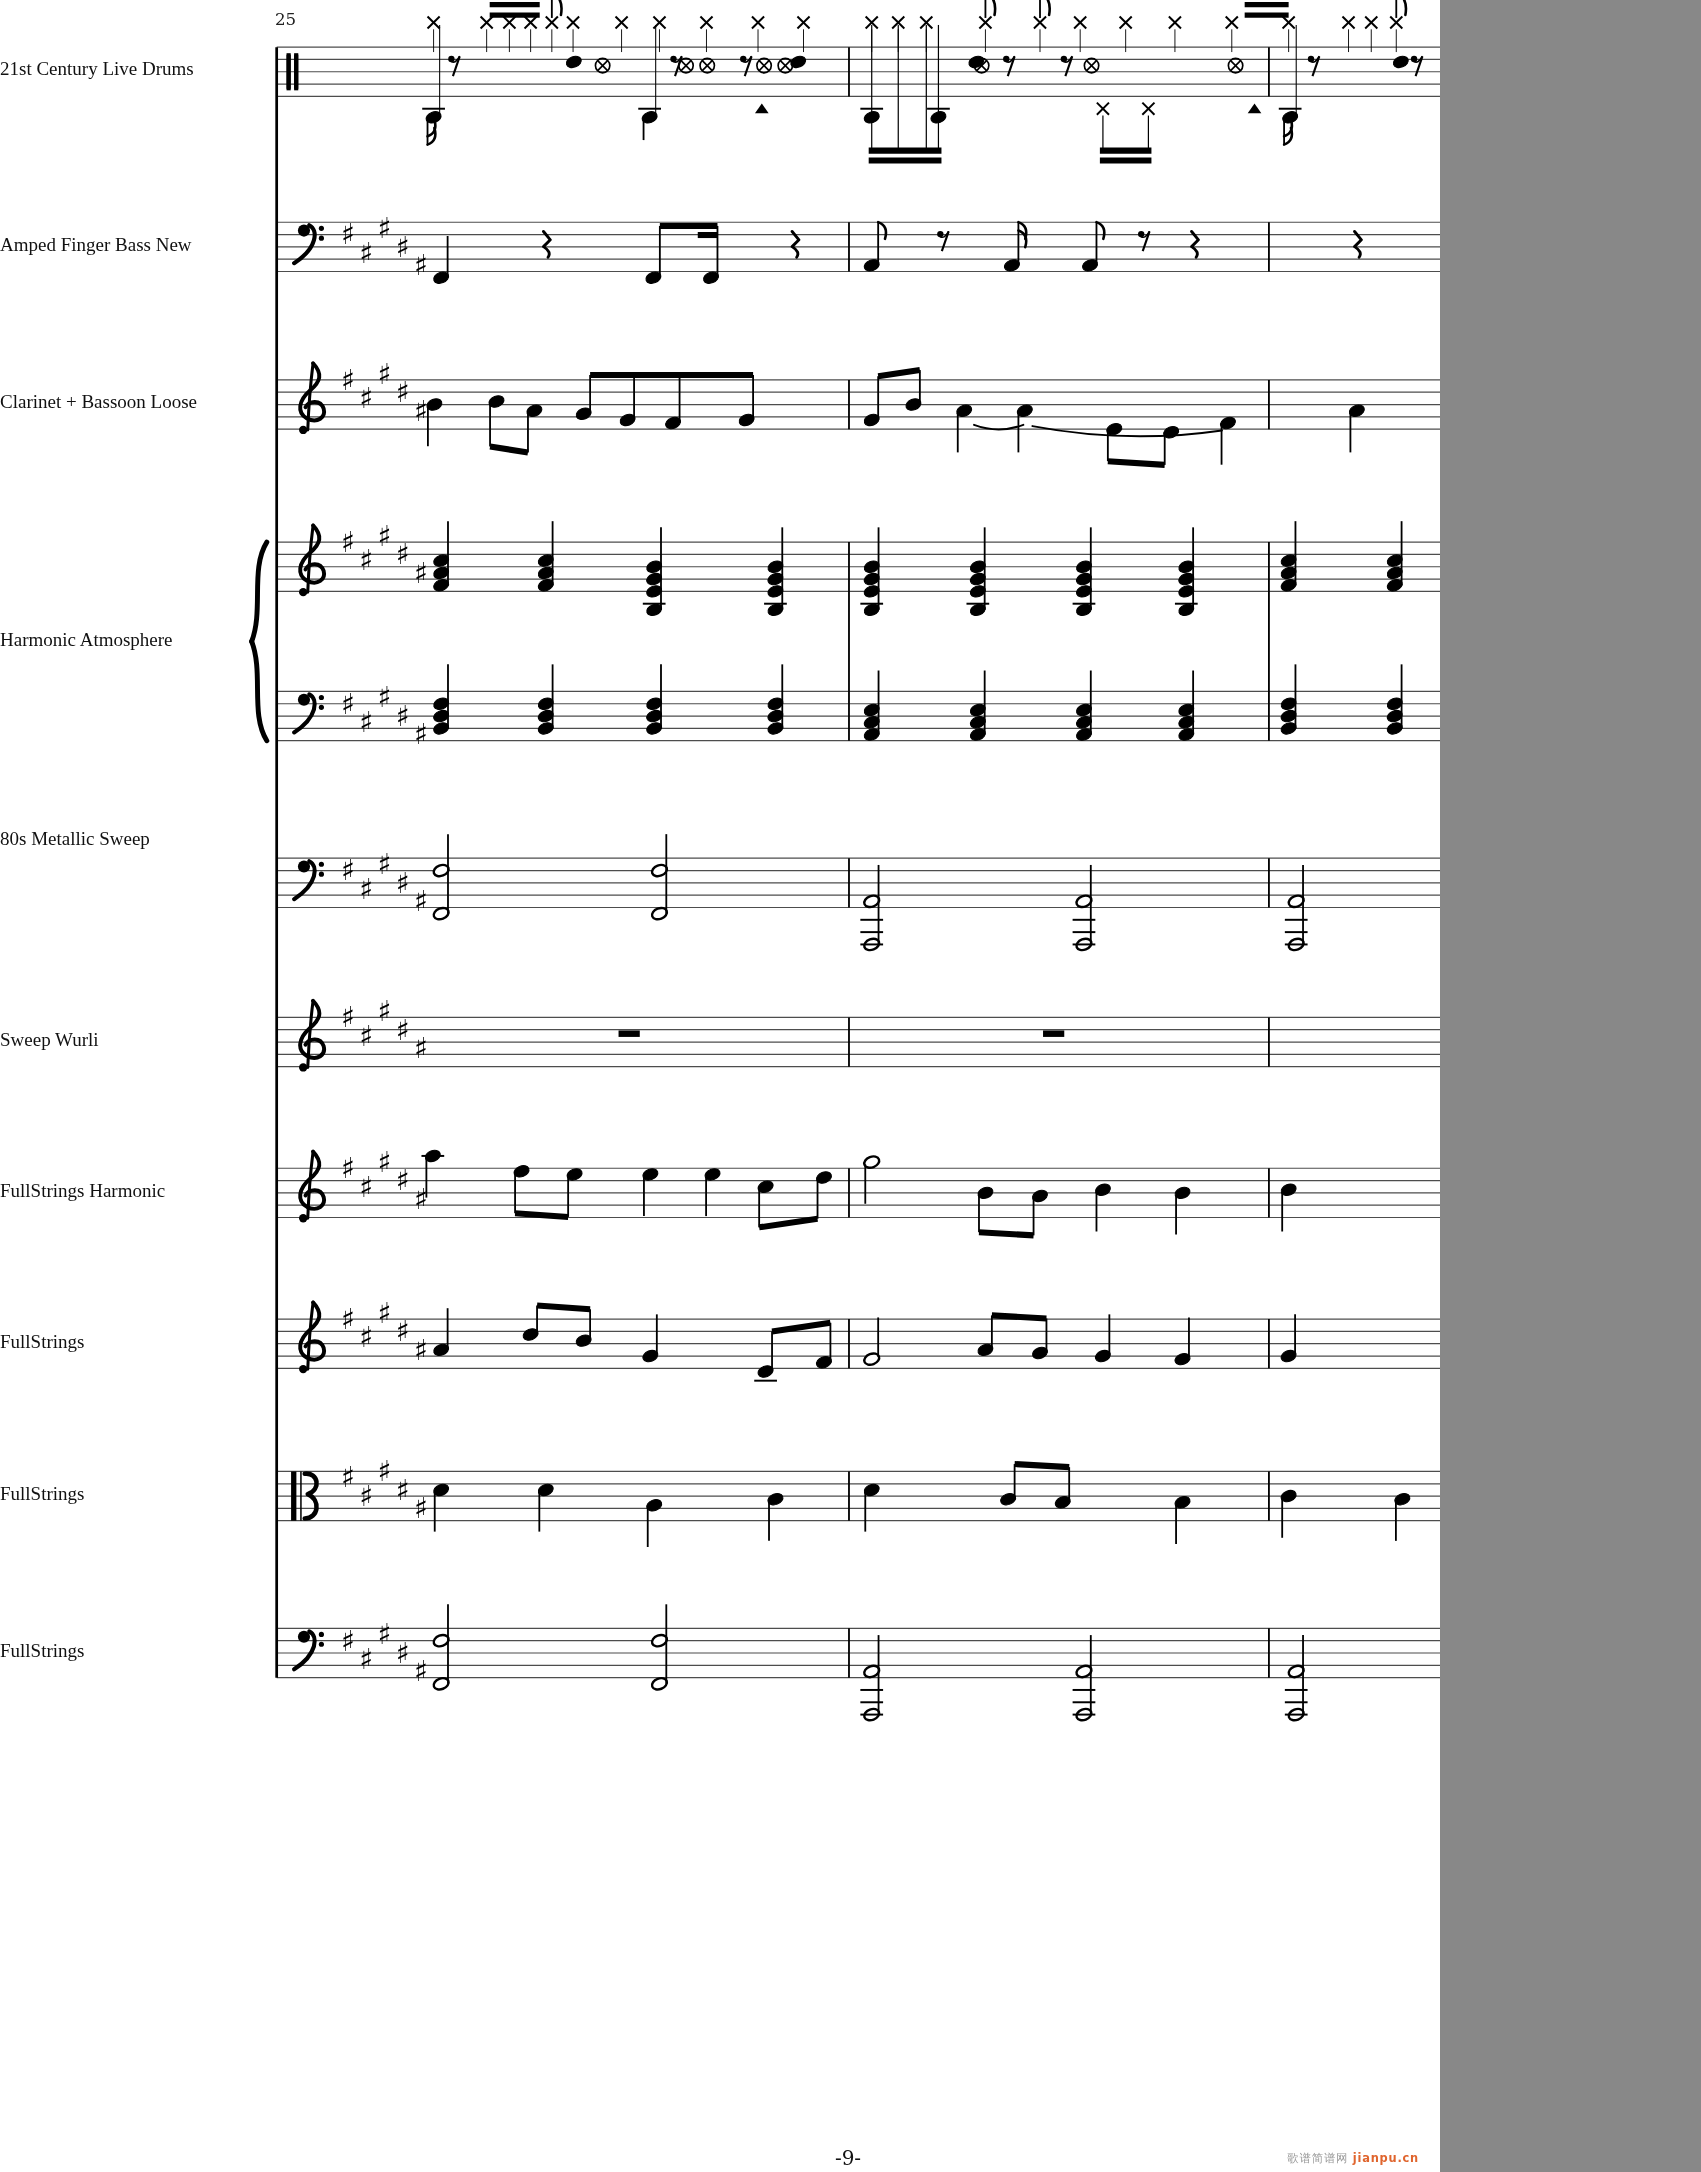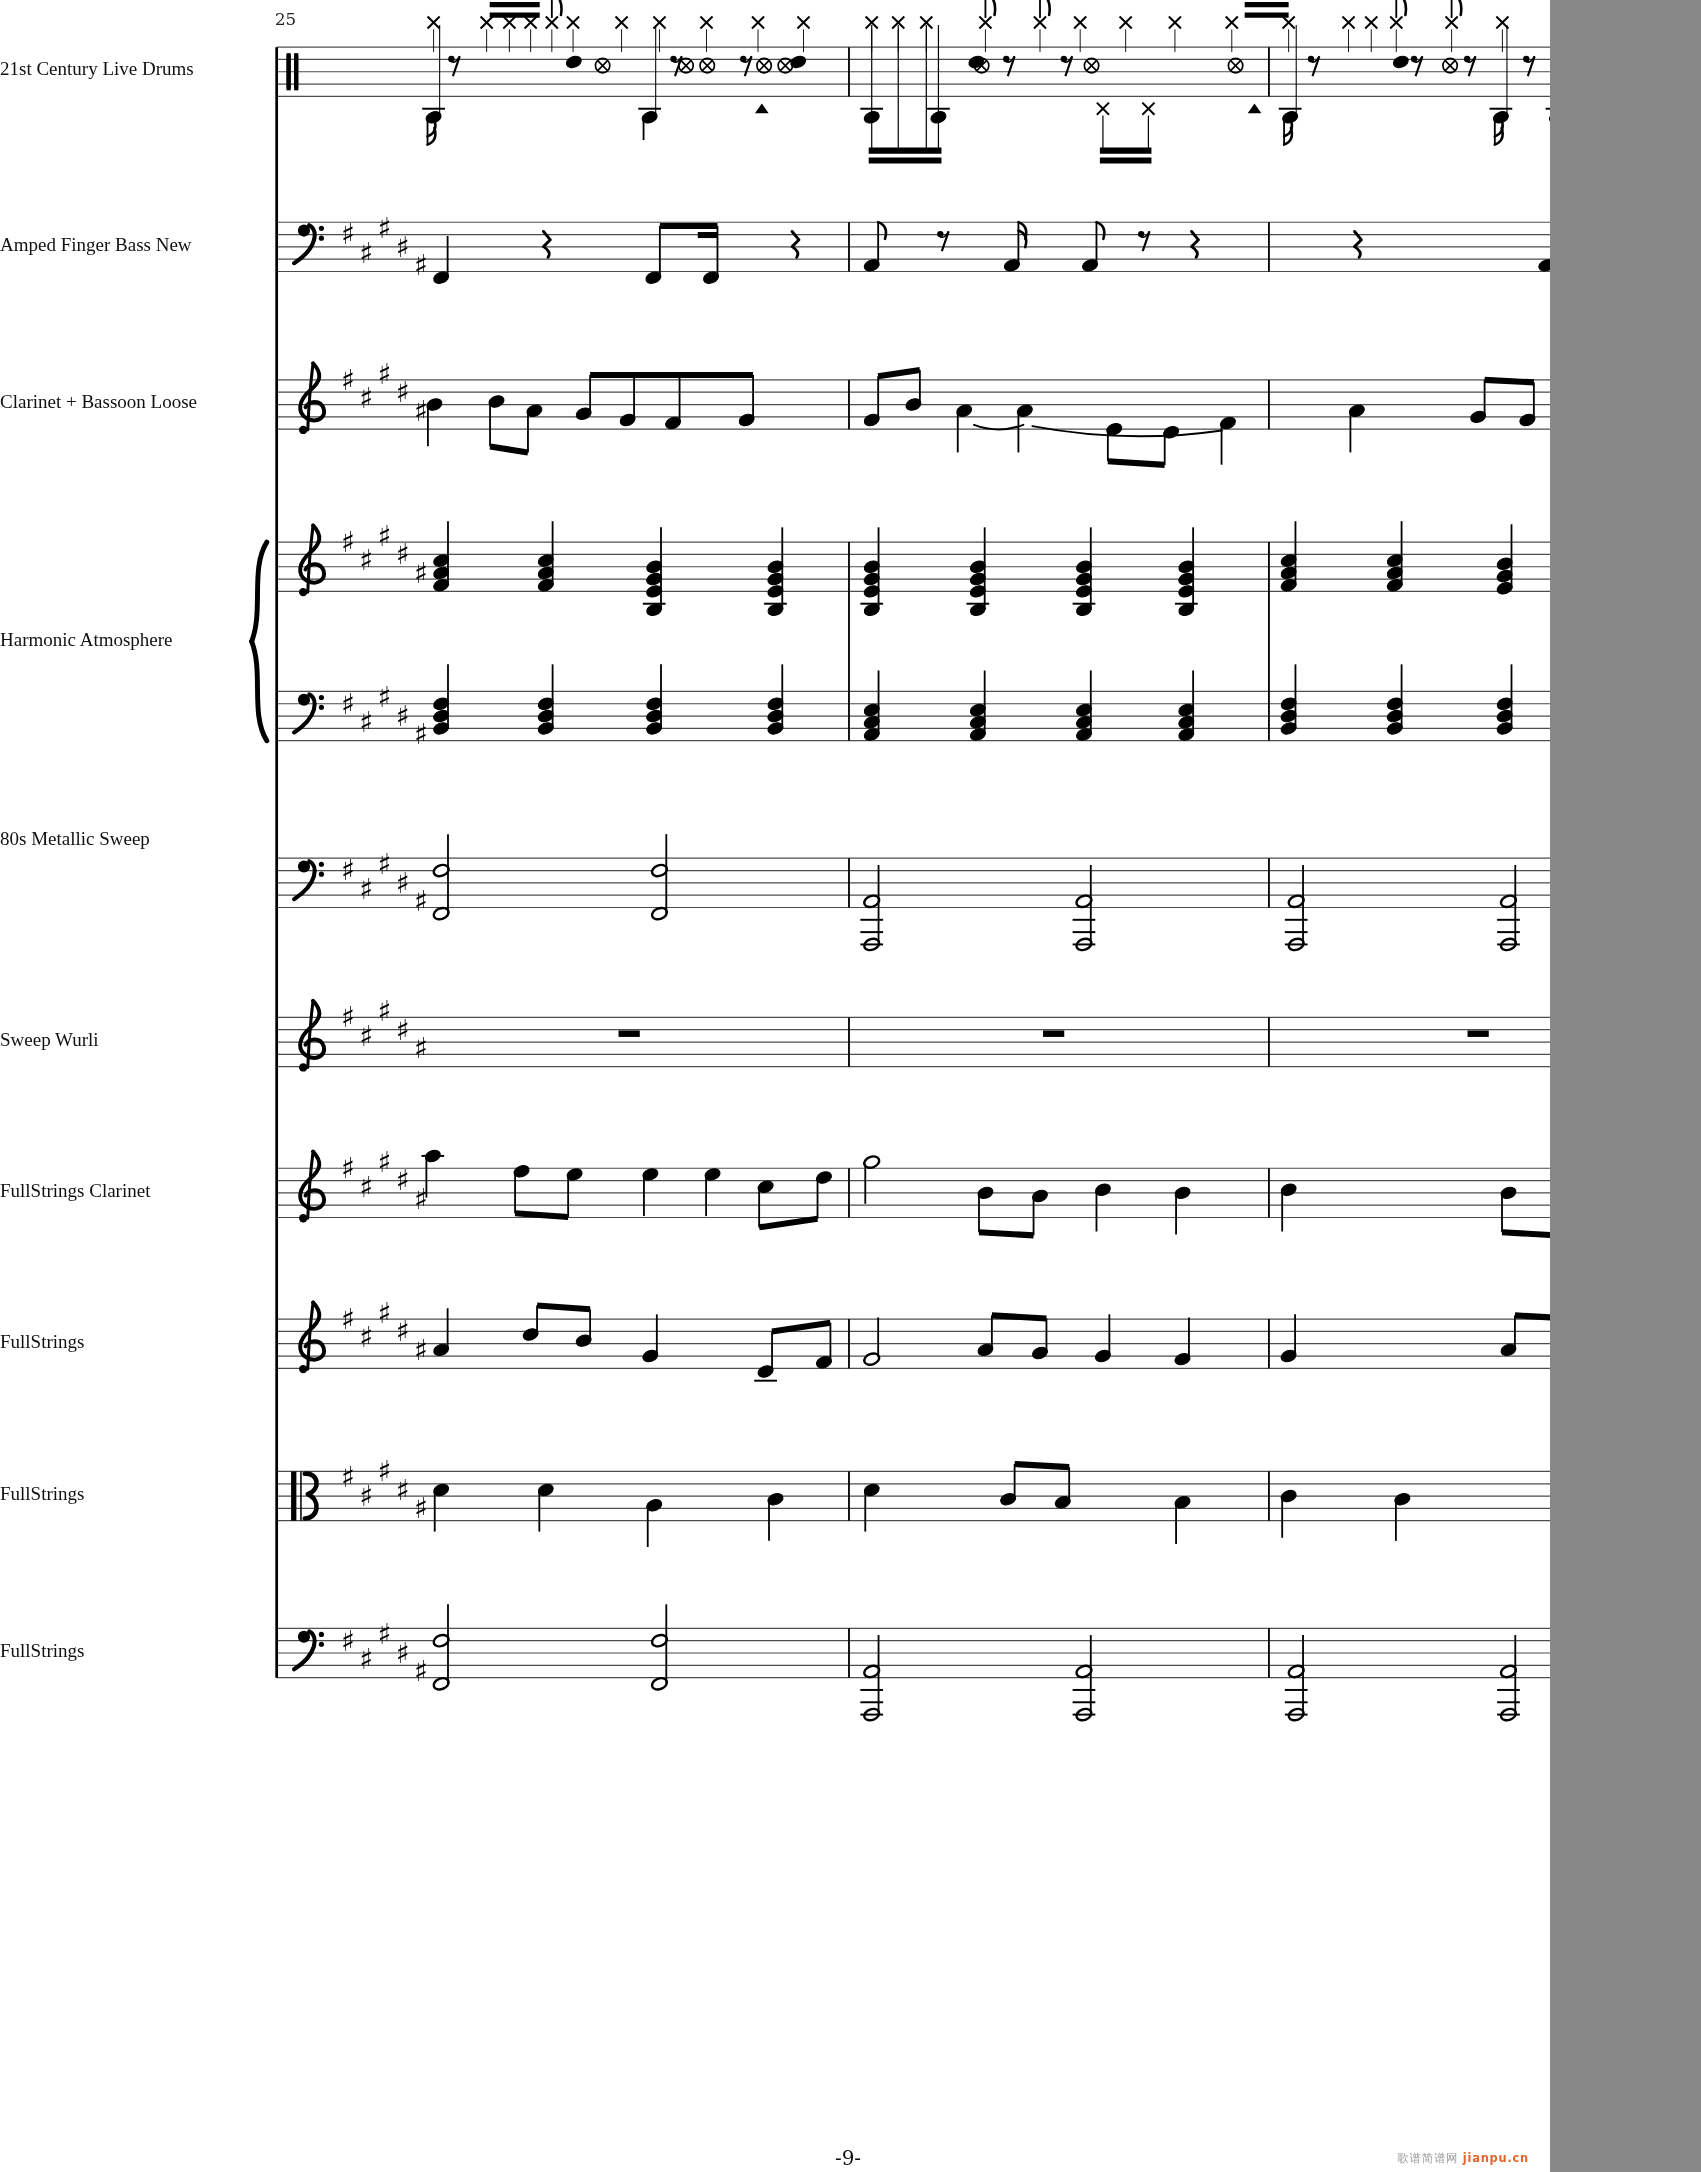--- a/index.html
+++ b/index.html
@@ -1,18 +1,18 @@
 <!DOCTYPE html>
 <html style="font-size:12px"><head>
 <meta charset="utf-8">
 <style>
   html,body{margin:0;padding:0;background:#888;}
   .page{
     position:relative;
-    width:1550px;height:2172px;
+    width:1440px;height:2172px;
     background:#ffffff;
     font-family:"Liberation Serif", serif;
     overflow:hidden;
   }
   .score-svg{position:absolute;left:0;top:0;}
   .instrument-label{
     position:absolute;
     left:0;width:258px;
     text-align:left;
     font-size:19px;
@@ -838,21 +838,21 @@
       <path d="M352,715 C330,750 348,805 332,846" stroke="#000000" stroke-width="6.5" fill="none" stroke-linecap="round" stroke-linejoin="round"></path>
       <path d="M332,846 C348,887 330,942 352,977" stroke="#000000" stroke-width="6.5" fill="none" stroke-linecap="round" stroke-linejoin="round"></path>
     </svg>
   <div id="labels">
       <div class="instrument-label" style="top: 58px;">21st Century Live Drums</div>
       <div class="instrument-label" style="top: 234px;">Amped Finger Bass New</div>
       <div class="instrument-label" style="top: 391px;">Clarinet + Bassoon Loose</div>
       <div class="instrument-label" style="top: 629px;">Harmonic Atmosphere</div>
       <div class="instrument-label" style="top: 828px;">80s Metallic Sweep</div>
       <div class="instrument-label" style="top: 1029px;">Sweep Wurli</div>
-      <div class="instrument-label" style="top: 1180px;">FullStrings Clarinet</div>
+      <div class="instrument-label" style="top: 1180px;">FullStrings Harmonic</div>
       <div class="instrument-label" style="top: 1331px;">FullStrings</div>
       <div class="instrument-label" style="top: 1483px;">FullStrings</div>
       <div class="instrument-label" style="top: 1640px;">FullStrings</div>
     </div>
   <div class="page-number" style="left: 772px; top: 2146px;">-9-</div>
   <div class="watermark">
     <span class="wm-cn">歌谱简谱网</span>
     <span class="wm-site">jianpu.cn</span>
   </div>
 </div>

